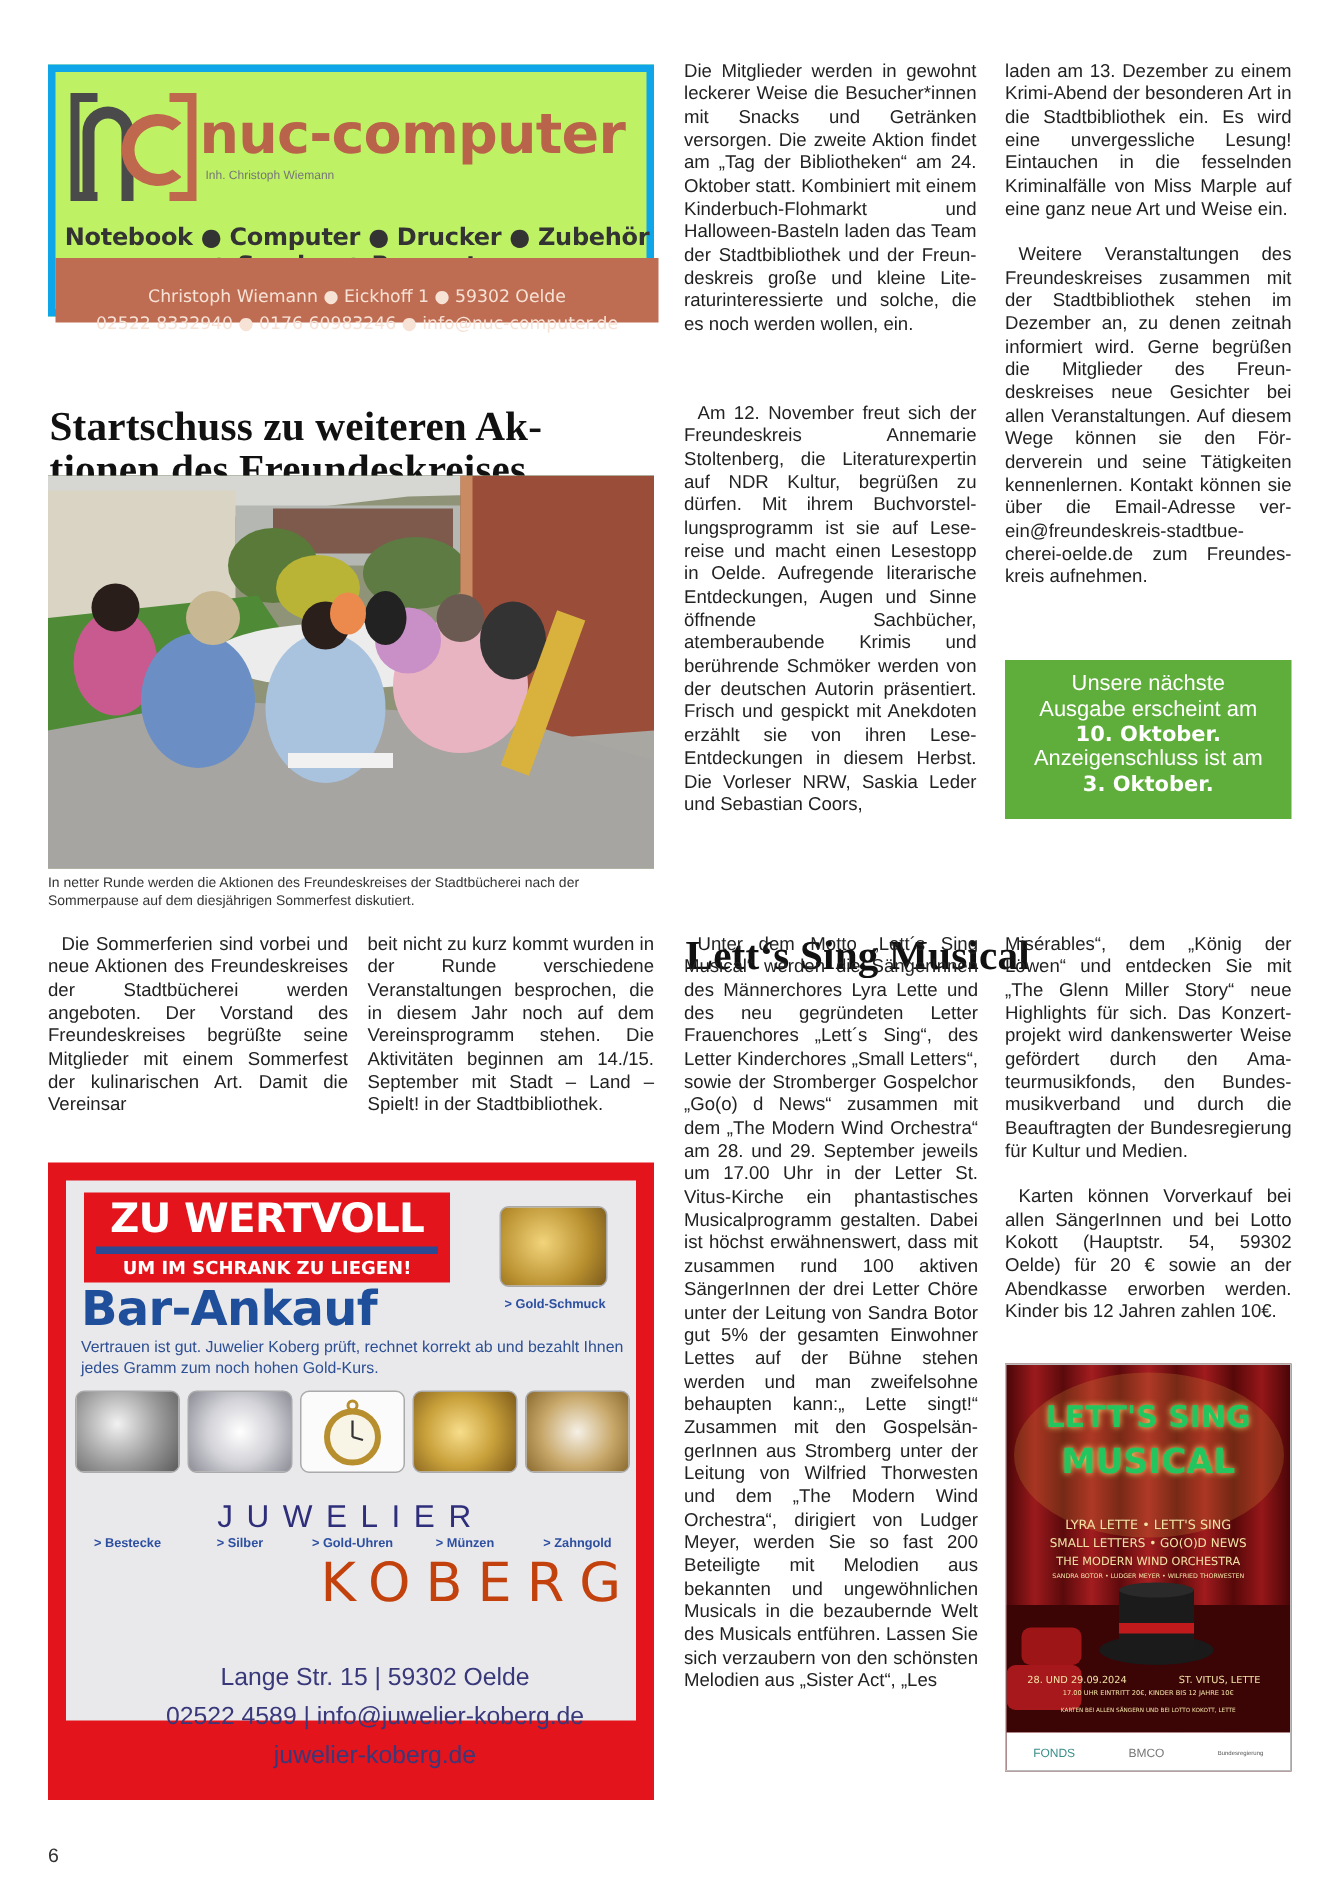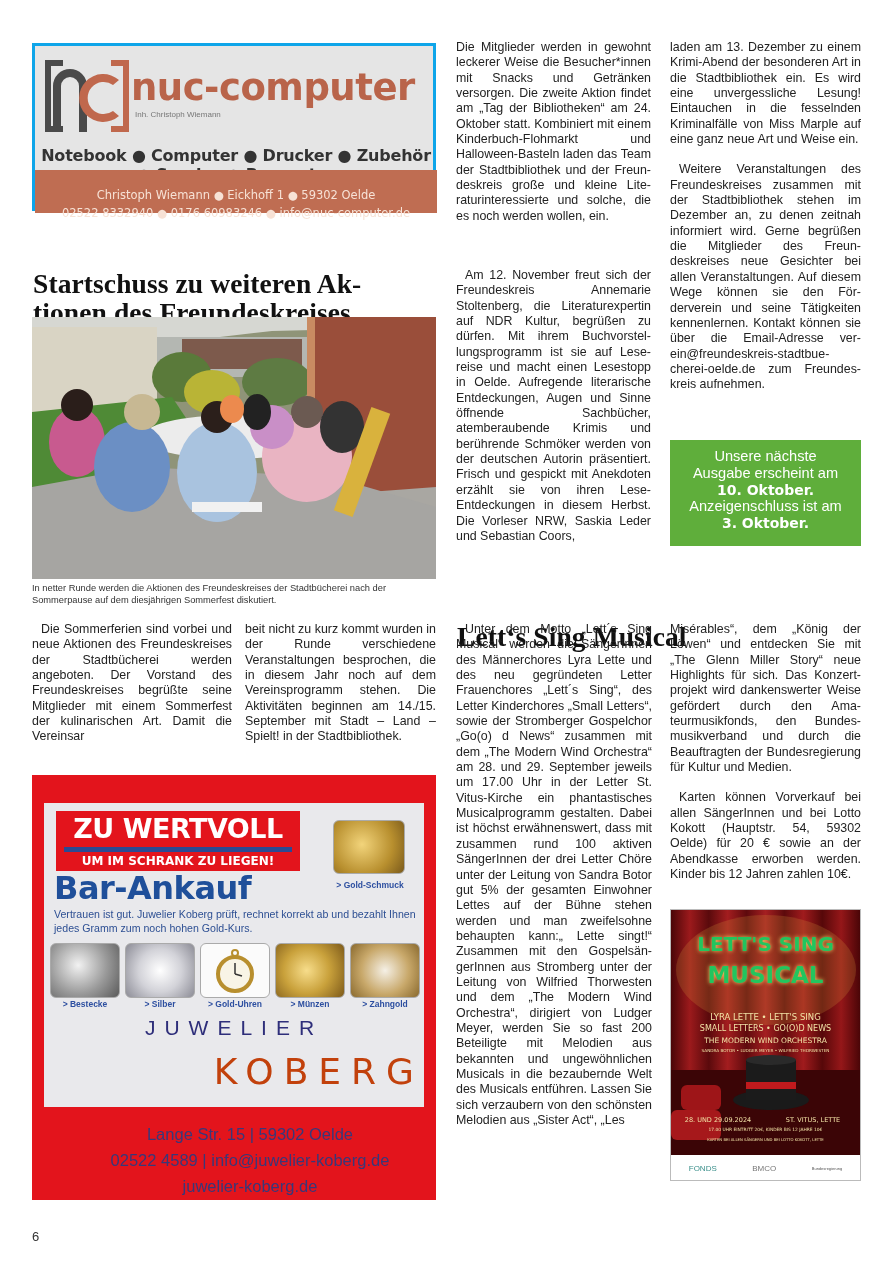--- a/index.html
+++ b/index.html
@@ -23,21 +23,21 @@
 
   .headline {
     font-family: "Liberation Serif", "DejaVu Serif", serif;
     font-weight: bold;
     color: #111;
     letter-spacing: 0.1px;
     margin-top: 41px;
   }
 
   
-  .nuc-ad { left: 32px; top: 43px; width: 404px; height: 168px; border: 3px solid #0ea5e9; background: #e5e5e5; }
+  .nuc-ad { left: 32px; top: 43px; width: 404px; height: 168px; border: 5px solid #0ea5e9; background: #bef264; }
   .nuc-logo-box { left: 8px; top: 10px; width: 88px; height: 80px; }
   .nuc-brand { left: 96px; top: 22px; font-family: "DejaVu Sans", sans-serif; font-weight: bold; font-size: 37px; color: #b9644a; letter-spacing: -0.5px; line-height: 40px; }
   .nuc-owner { left: 100px; top: 64px; font-size: 8px; color: #777; }
   .nuc-services { left: 0; top: 100px; width: 402px; text-align: center; font-family: "DejaVu Sans", sans-serif; font-size: 16px; font-weight: bold; color: #333; letter-spacing: -0.2px; }
   .nuc-footer { left: 0; top: 124px; width: 402px; height: 43px; background: #bf6d52; color: #f7e2d6; text-align: center; font-family: "DejaVu Sans", sans-serif; font-size: 11.5px; line-height: 18px; padding-top: 16px; }
 
   
   .h1 { left: 33px; top: 229px; width: 410px; font-size: 27.5px; line-height: 28.5px; }
   .photo { left: 32px; top: 317px; width: 404px; height: 262px; overflow: hidden; background: #6f7a5d; }
   .caption { left: 32px; top: 582px; width: 410px; font-size: 9.3px; line-height: 12px; color: #333; }
@@ -59,31 +59,31 @@
   .a2c2 { left: 670px; top: 622px; width: 191px; }
 
   
   .poster { left: 670px; top: 909px; width: 191px; height: 272px; border: 1px solid #bbb; background: #6b0c10; overflow: hidden; }
   .poster-title { left: 0; width: 189px; text-align: center; font-family: "DejaVu Sans", sans-serif; font-weight: bold; color: #22c55e; text-shadow: 0 0 4px #ffd36a; }
   .poster-line { left: 0; width: 189px; text-align: center; font-family: "DejaVu Sans", sans-serif; font-weight: normal; color: #f2e2a6; }
   .poster-foot { left: 0; top: 245px; width: 189px; height: 26px; background: #fff; display: flex; justify-content: space-around; align-items: center; font-size: 8px; color: #555; }
 
   
   .koberg { left: 32px; top: 775px; width: 404px; height: 425px; background: #e3141c; }
-  .koberg-inner { left: 12px; top: 28px; width: 380px; height: 304px; background: #e9e9ec; }
+  .koberg-inner { left: 12px; top: 12px; width: 380px; height: 360px; background: #e9e9ec; }
   .kb-redbox { left: 12px; top: 8px; width: 244px; height: 60px; background: #e3141c; }
   .kb-zu { left: 0; top: 0; width: 244px; text-align: center; font-family: "DejaVu Sans", sans-serif; font-weight: bold; font-size: 27px; color: #fff; line-height: 36px; letter-spacing: -0.5px; }
   .kb-bar { left: 8px; top: 36px; width: 228px; height: 5px; background: #2b4a93; }
   .kb-um { left: 0; top: 42px; width: 244px; text-align: center; font-family: "DejaVu Sans", sans-serif; font-weight: bold; font-size: 12px; color: #fff; line-height: 16px; }
   .kb-gold-img { left: 289px; top: 17px; width: 72px; height: 54px; border-radius: 6px; background: radial-gradient(circle at 40% 45%, #f2d47b, #b88f2e 60%, #7a5a1c); border: 1px solid #aaa; }
   .kb-gold-lbl { left: 280px; top: 77px; width: 92px; text-align: center; font-size: 8.5px; font-weight: bold; color: #2d4fa0; }
   .kb-bar-ankauf { left: 10px; top: 66px; font-family: "DejaVu Sans", sans-serif; font-weight: bold; font-size: 32px; color: #1f4f9a; line-height: 38px; letter-spacing: -0.5px; }
   .kb-vertrauen { left: 10px; top: 105px; width: 364px; font-size: 10.6px; line-height: 13.5px; color: #2d4f93; }
   .kb-items { left: 6px; top: 140px; width: 370px; display: flex; justify-content: space-between; }
-  .kb-item { width: 70px; display: flex; flex-direction: column; align-items: center; }
+  .kb-item { width: 70px; display: flex; flex-direction: column; align-items: center; gap: 40px; }
   .kb-item-img { width: 70px; height: 55px; border-radius: 6px; border: 1px solid #aaa; }
   .kb-item-lbl { margin-top: 1px; font-size: 8.5px; font-weight: bold; color: #2d4fa0; white-space: nowrap; }
   .kb-juwelier { left: 0; top: 213px; width: 380px; text-align: center; font-size: 21px; letter-spacing: 9px; color: #2e2e7a; }
   .kb-koberg { left: 0; top: 245px; width: 380px; text-align: right; font-family: "DejaVu Sans", sans-serif; font-size: 36px; letter-spacing: 10px; color: #c2410c; line-height: 48px; }
   .kb-addr { left: 0; top: 318px; width: 380px; text-align: center; font-size: 16.5px; line-height: 26px; color: #38387a; padding-left: 32px; }
 
   .page-num { left: 32px; top: 1229px; font-size: 13px; color: #333; }
 </style>
 </head>
 <body>

